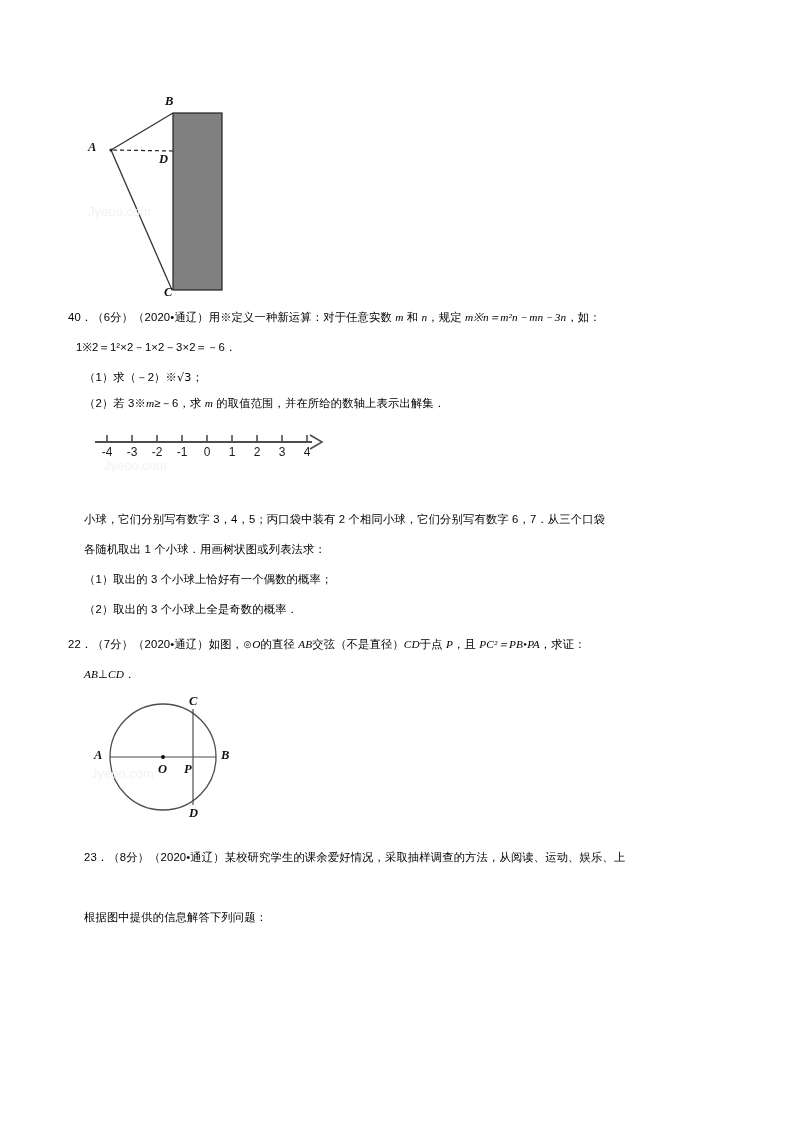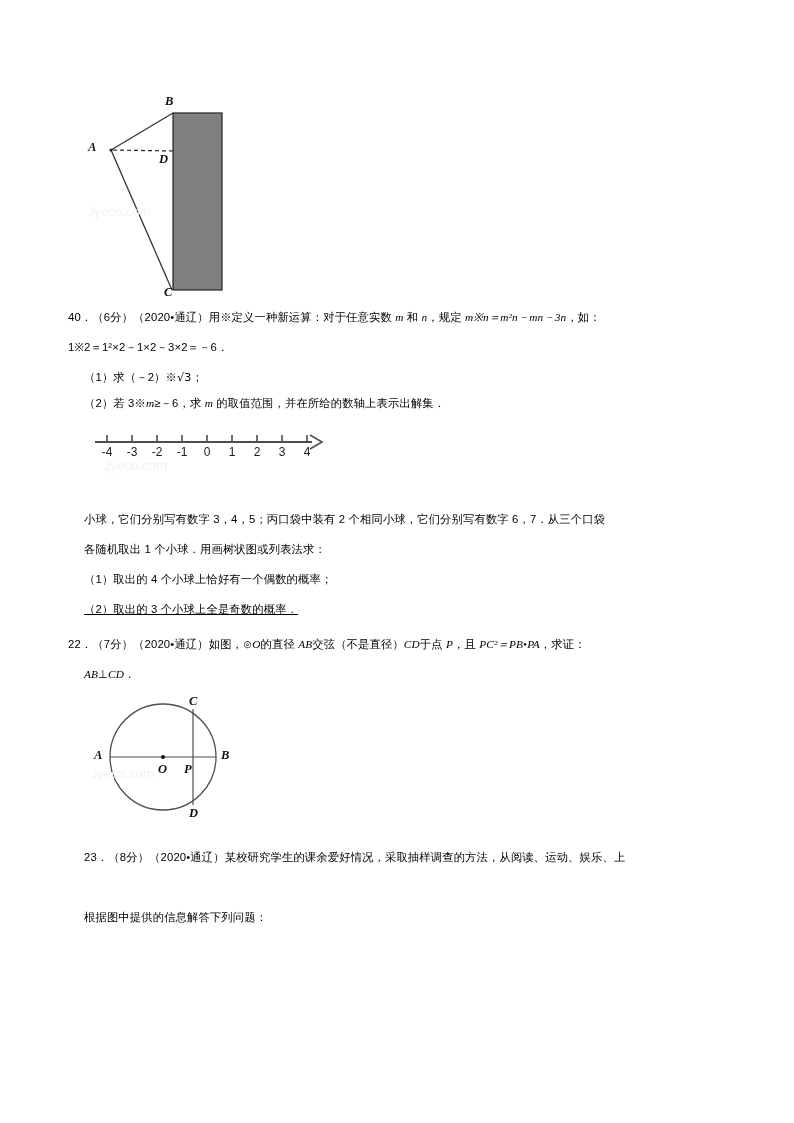--- a/index.html
+++ b/index.html
@@ -119,21 +119,21 @@
     <span class="fig-label" style="left:105px; top:14px;">B</span>
     <span class="fig-label" style="left:104px; top:205px;">C</span>
     <span class="fig-label" style="left:99px; top:72px;">D</span>
     <span class="wm" style="left:28px; top:124px;">Jyeoo.com</span>
   </div>
 
   <div class="qline qnum" style="left:68px; top:310px;">
     <span>40．</span><span>（6分）</span><span>（2020•通辽）</span><span>用※定义一种新运算：对于任意实数 </span><i class="mv">m</i><span> 和 </span><i class="mv">n</i><span>，规定 </span><i class="mv">m※n＝m²n－mn－3n</i><span>，如：</span>
   </div>
 
-  <div class="qline indent1" style="left:68px; top:340px;">1※2＝1²×2－1×2－3×2＝－6．</div>
+  <div class="qline indent1" style="left:76px; top:340px;">1※2＝1²×2－1×2－3×2＝－6．</div>
 
   <div class="qline indent1" style="left:84px; top:370px;">
     <span>（1）求（－2）※</span><span class="radical">√3</span><span>；</span>
   </div>
 
   <div class="qline indent1" style="left:84px; top:396px;">
     <span>（2）若 3※</span><i class="mv">m</i><span>≥－6，求 </span><i class="mv">m</i><span> 的取值范围，并在所给的数轴上表示出解集．</span>
   </div>
 
   <div id="numberline">
@@ -160,22 +160,22 @@
     <span class="nl-num" style="left:136px;">0</span>
     <span class="nl-num" style="left:161px;">1</span>
     <span class="nl-num" style="left:186px;">2</span>
     <span class="nl-num" style="left:211px;">3</span>
     <span class="nl-num" style="left:236px;">4</span>
     <span class="wm" style="left:44px; top:30px;">Jyeoo.com</span>
   </div>
 
   <div class="qline" style="left:84px; top:512px;">小球，它们分别写有数字 3，4，5；丙口袋中装有 2 个相同小球，它们分别写有数字 6，7．从三个口袋</div>
   <div class="qline" style="left:84px; top:542px;">各随机取出 1 个小球．用画树状图或列表法求：</div>
-  <div class="qline" style="left:84px; top:572px;">（1）取出的 4 个小球上恰好有一个偶数的概率；</div>
-  <div class="qline" style="left:84px; top:602px;text-decoration:underline;">（2）取出的 3 个小球上全是奇数的概率．</div>
+  <div class="qline" style="left:84px; top:572px;">（1）取出的 3 个小球上恰好有一个偶数的概率；</div>
+  <div class="qline" style="left:84px; top:602px;">（2）取出的 3 个小球上全是奇数的概率．</div>
 
   <div class="qline" style="left:68px; top:637px;">
     <span>22．</span><span>（7分）</span><span>（2020•通辽）</span><span>如图，⊙</span><i class="mv">O</i><span>的直径 </span><i class="mv">AB</i><span>交弦（不是直径）</span><i class="mv">CD</i><span>于点 </span><i class="mv">P</i><span>，且 </span><i class="mv">PC²＝PB•PA</i><span>，求证：</span>
   </div>
 
   <div class="qline" style="left:84px; top:667px;">
     <i class="mv">AB</i><span>⊥</span><i class="mv">CD</i><span>．</span>
   </div>
 
   <div id="fig-circle">

